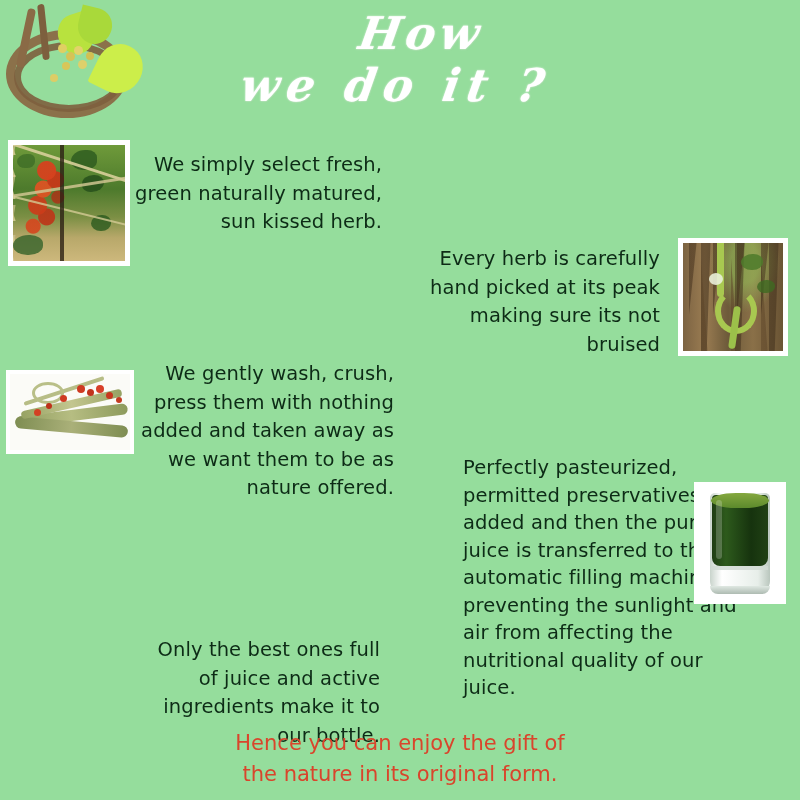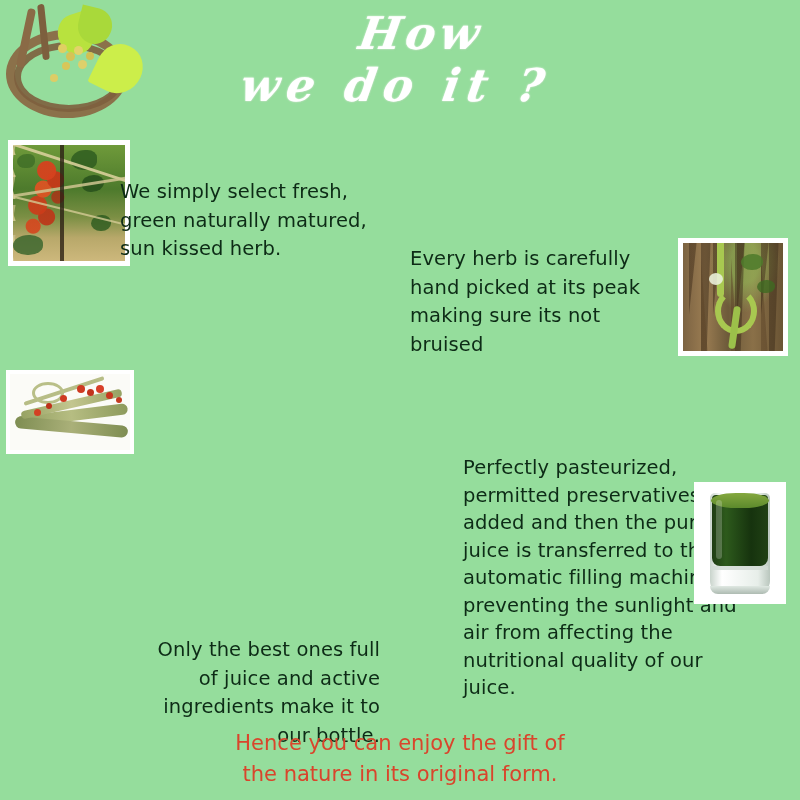--- a/index.html
+++ b/index.html
@@ -43,22 +43,22 @@
   
   .para {
     position: absolute;
     color: #0d2b16;
     font-family: "DejaVu Sans", sans-serif;
     font-size: 19.5px;
     line-height: 28.5px;
     letter-spacing: 0.1px;
     white-space: pre-line;
   }
-  .p1 { left: 120px; top: 178px; width: 262px; }
-  .p2 { left: 410px; top: 245px; width: 250px; text-align: left; }
+  .p1 { left: 120px; top: 151px; width: 262px; text-align: right; }
+  .p2 { left: 410px; top: 245px; width: 250px; text-align: right; }
   .p3 { left: 132px; top: 360px; width: 262px; text-align: right; }
   .p4 { left: 463px; top: 454px; width: 290px; text-align: left; line-height: 27.5px; }
   .p5 { left: 132px; top: 592px; width: 248px; text-align: right; margin-top: 44px; }
 
   .tagline {
     position: absolute;
     left: 0;
     top: 728px;
     width: 800px;
     text-align: center;
@@ -184,20 +184,25 @@
       <div class="sh" style="left:64%;top:20%;width:7px;height:7px;background:#c2331d;border-radius:50%;"></div>
       <div class="sh" style="left:72%;top:15%;width:8px;height:8px;background:#d8402a;border-radius:50%;"></div>
       <div class="sh" style="left:80%;top:24%;width:7px;height:7px;background:#c8371f;border-radius:50%;"></div>
       <div class="sh" style="left:42%;top:28%;width:7px;height:7px;background:#cf3a22;border-radius:50%;"></div>
       <div class="sh" style="left:30%;top:38%;width:6px;height:6px;background:#be3119;border-radius:50%;"></div>
       <div class="sh" style="left:20%;top:46%;width:7px;height:7px;background:#d34024;border-radius:50%;"></div>
       <div class="sh" style="left:88%;top:30%;width:6px;height:6px;background:#c33a20;border-radius:50%;"></div>
     </div>
   </div>
 
+  <div class="para p3">We gently wash, crush,
+press them with nothing
+added and taken away as
+we want them to be as
+nature offered.</div>
 
   <div class="para p4">Perfectly pasteurized,
 permitted preservatives
 added and then the pure
 juice is transferred to the
 automatic filling machines
 preventing the sunlight and
 air from affecting the
 nutritional quality of our juice.</div>
 

